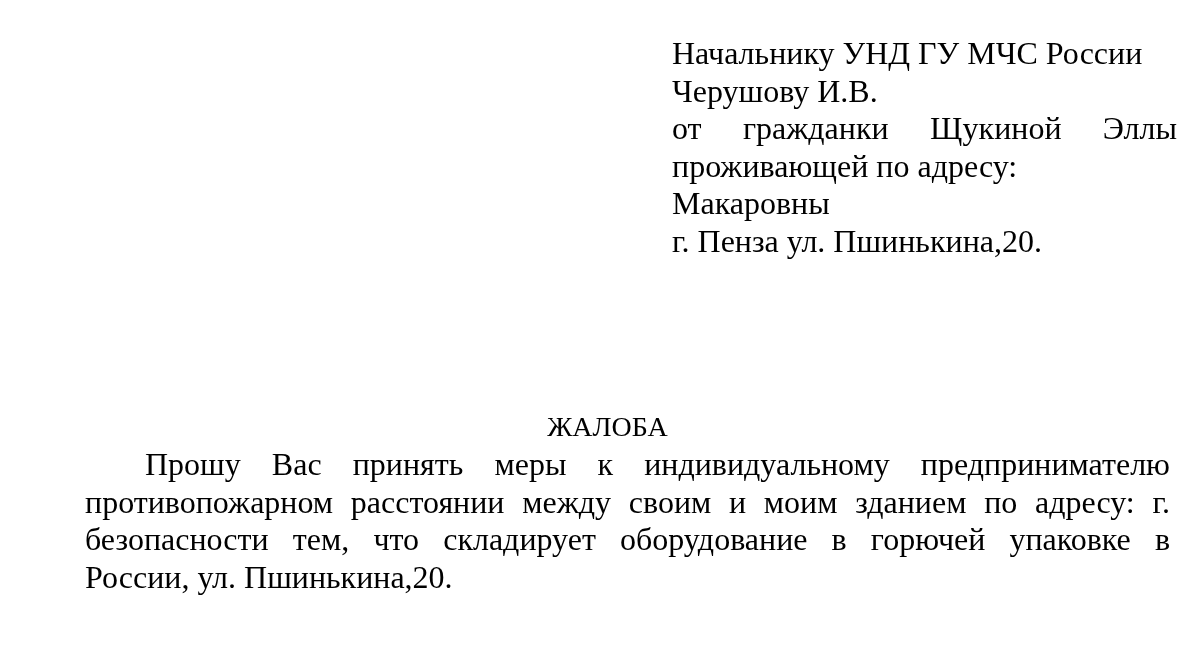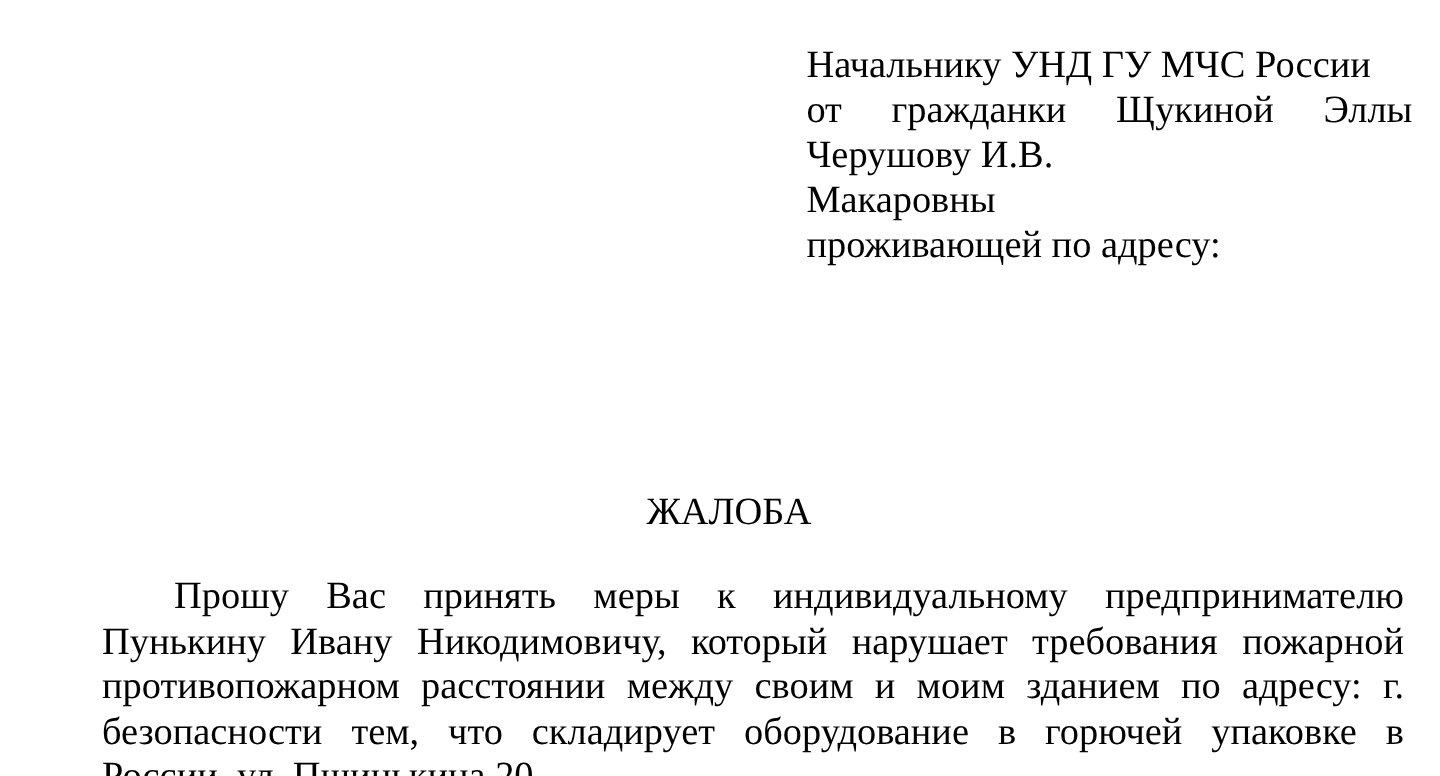--- a/index.html
+++ b/index.html
@@ -25,48 +25,48 @@
   .justify-line {
     text-align: justify;
     text-align-last: justify;
   }
   .doc-title {
     position: absolute;
     left: 85px;
     top: 408px;
     width: 1045px;
     text-align: center;
-    font-size: 32px;
+    font-size: 28px;
     font-weight: normal;
     line-height: 37.5px;
   }
   .body-block {
     position: absolute;
     left: 85px;
     top: 446px;
     width: 1085px;
   }
-  .indent { text-indent: 60px; margin-top: 32px; }
+  .indent { text-indent: 60px; }
 </style>
 </head>
 <body>
 
 <div class="page">
 
   <div class="addressee">
     <div class="line">Начальнику УНД ГУ МЧС России</div>
+    <div class="line">Черушову И.В.</div>
     <div class="line justify-line">от гражданки Щукиной Эллы</div>
-    <div class="line">Черушову И.В.</div>
+    <div class="line">проживающей по адресу:</div>
     <div class="line">Макаровны</div>
-    <div class="line">проживающей по адресу:</div>
+    <div class="line">г. Пенза ул. Пшинькина,20.</div>
   </div>
 
   <h1 class="doc-title">ЖАЛОБА</h1>
 
   <div class="body-block">
     <div class="line justify-line indent">Прошу Вас принять меры к индивидуальному предпринимателю</div>
-    <div class="line justify-line">Пунькину Ивану Никодимовичу, который нарушает требования пожарной</div>
     <div class="line justify-line">противопожарном расстоянии между своим и моим зданием по адресу: г.</div>
     <div class="line justify-line">безопасности тем, что складирует оборудование в горючей упаковке в</div>
     <div class="line">России, ул. Пшинькина,20.</div>
   </div>
 
 </div>
 
 </body></html>

